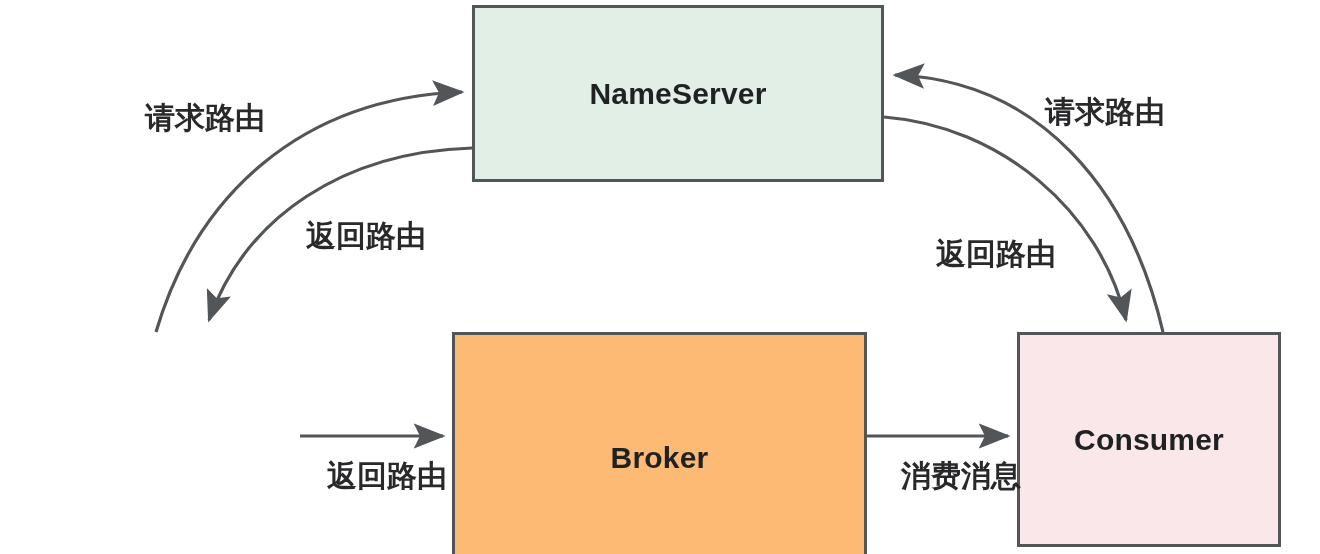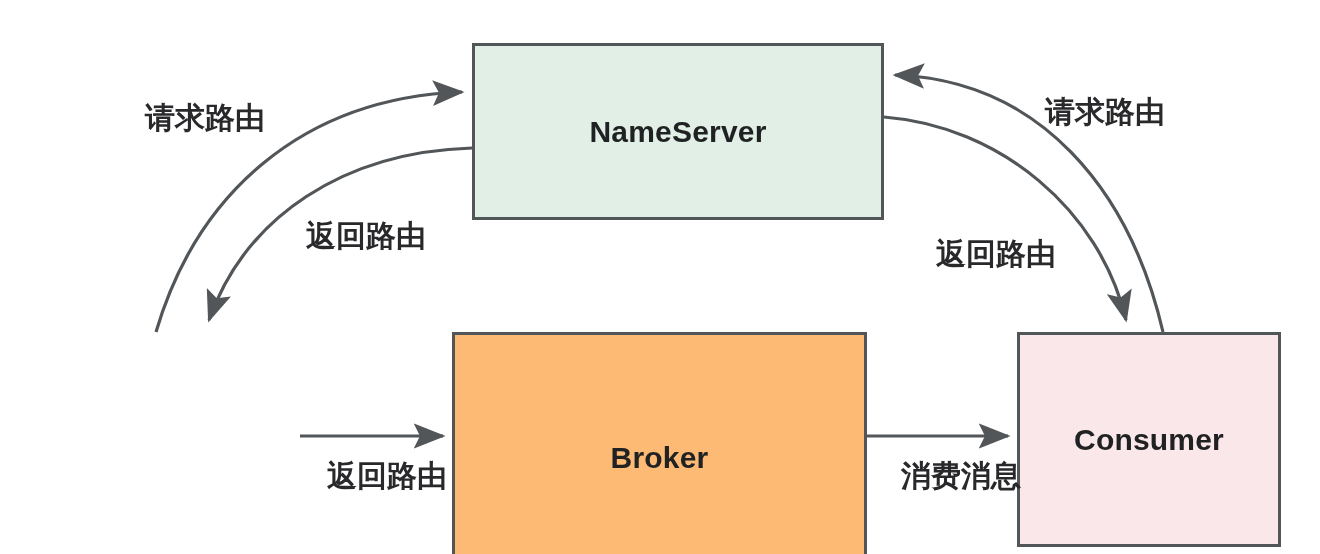--- a/index.html
+++ b/index.html
@@ -41,21 +41,20 @@
     letter-spacing: 0.2px;
     line-height: 1;
     white-space: nowrap;
   }
   #node-nameserver {
     left: 472px;
     top: 5px;
     width: 412px;
     height: 177px;
     background: #e1efe6;
-    margin-top: 38px;
   }
   #node-producer {
     left: 9px;
     top: 332px;
     width: 291px;
     height: 215px;
     background: #fae7e9;
   }
   #node-broker {
     left: 452px;

